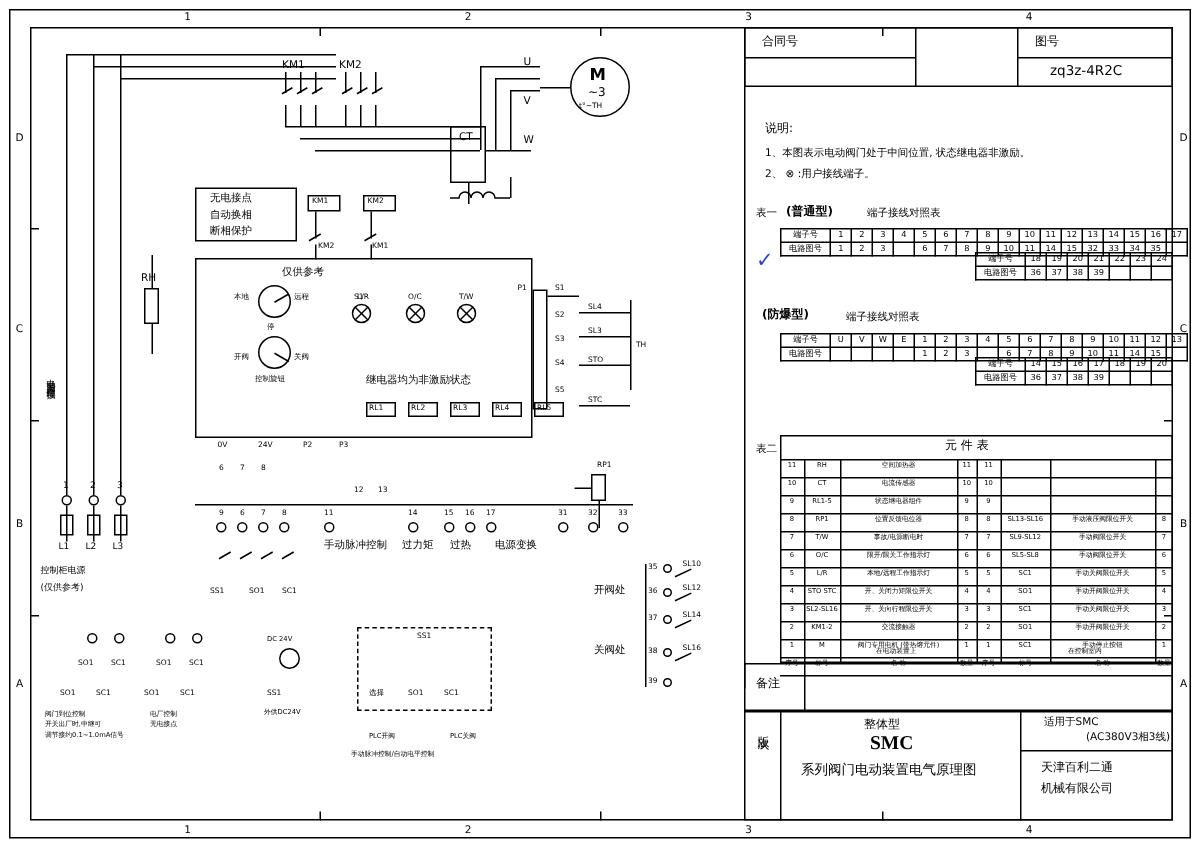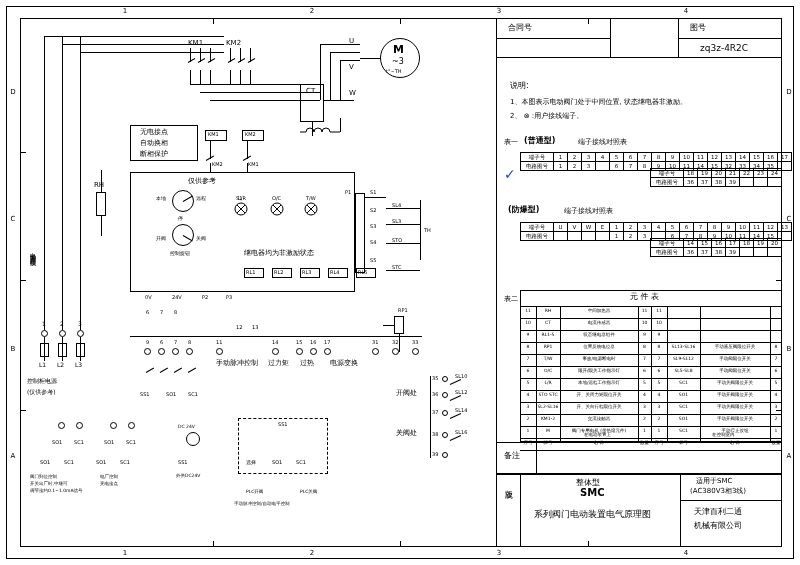--- a/index.html
+++ b/index.html
@@ -633,20 +633,20 @@
   <div class="box" style="left:496px;top:442px;width:286px;height:32px;"></div>
   <div class="ln v" style="left:536px;top:442px;height:32px;"></div>
   <div class="txt b8" style="left:504px;top:452px;">备注</div>
   <div class="txt b8" style="left:576px;top:452px;margin-top:27px;">整体型</div>
 
   <div class="box" style="left:496px;top:474px;width:286px;height:73px;"></div>
   <div class="ln v" style="left:520px;top:474px;height:73px;"></div>
   <div class="ln v" style="left:680px;top:474px;height:73px;"></div>
   <div class="ln h" style="left:680px;top:500px;width:102px;"></div>
   <div class="vtxt" style="left:502px;top:484px;font-size:8px;">版次</div>
-  <div class="txt" style="left:580px;top:488px;font-size:10px;font-weight:bold;">SMC</div>
+  <div class="txt" style="left:580px;top:488px;font-size:13px;font-weight:bold;font-family:Liberation Serif, serif;">SMC</div>
   <div class="txt b9" style="left:534px;top:510px;">系列阀门电动装置电气原理图</div>
   <div class="txt b7" style="left:696px;top:478px;">适用于SMC</div>
-  <div class="txt b7" style="left:690px;top:488px;">(AC380V3相3线)</div>
+  <div class="txt b7" style="left:724px;top:488px;">(AC380V3相3线)</div>
   <div class="txt b8" style="left:694px;top:508px;">天津百利二通</div>
   <div class="txt b8" style="left:694px;top:522px;">机械有限公司</div>
 
 </div>
 
 </body></html>

